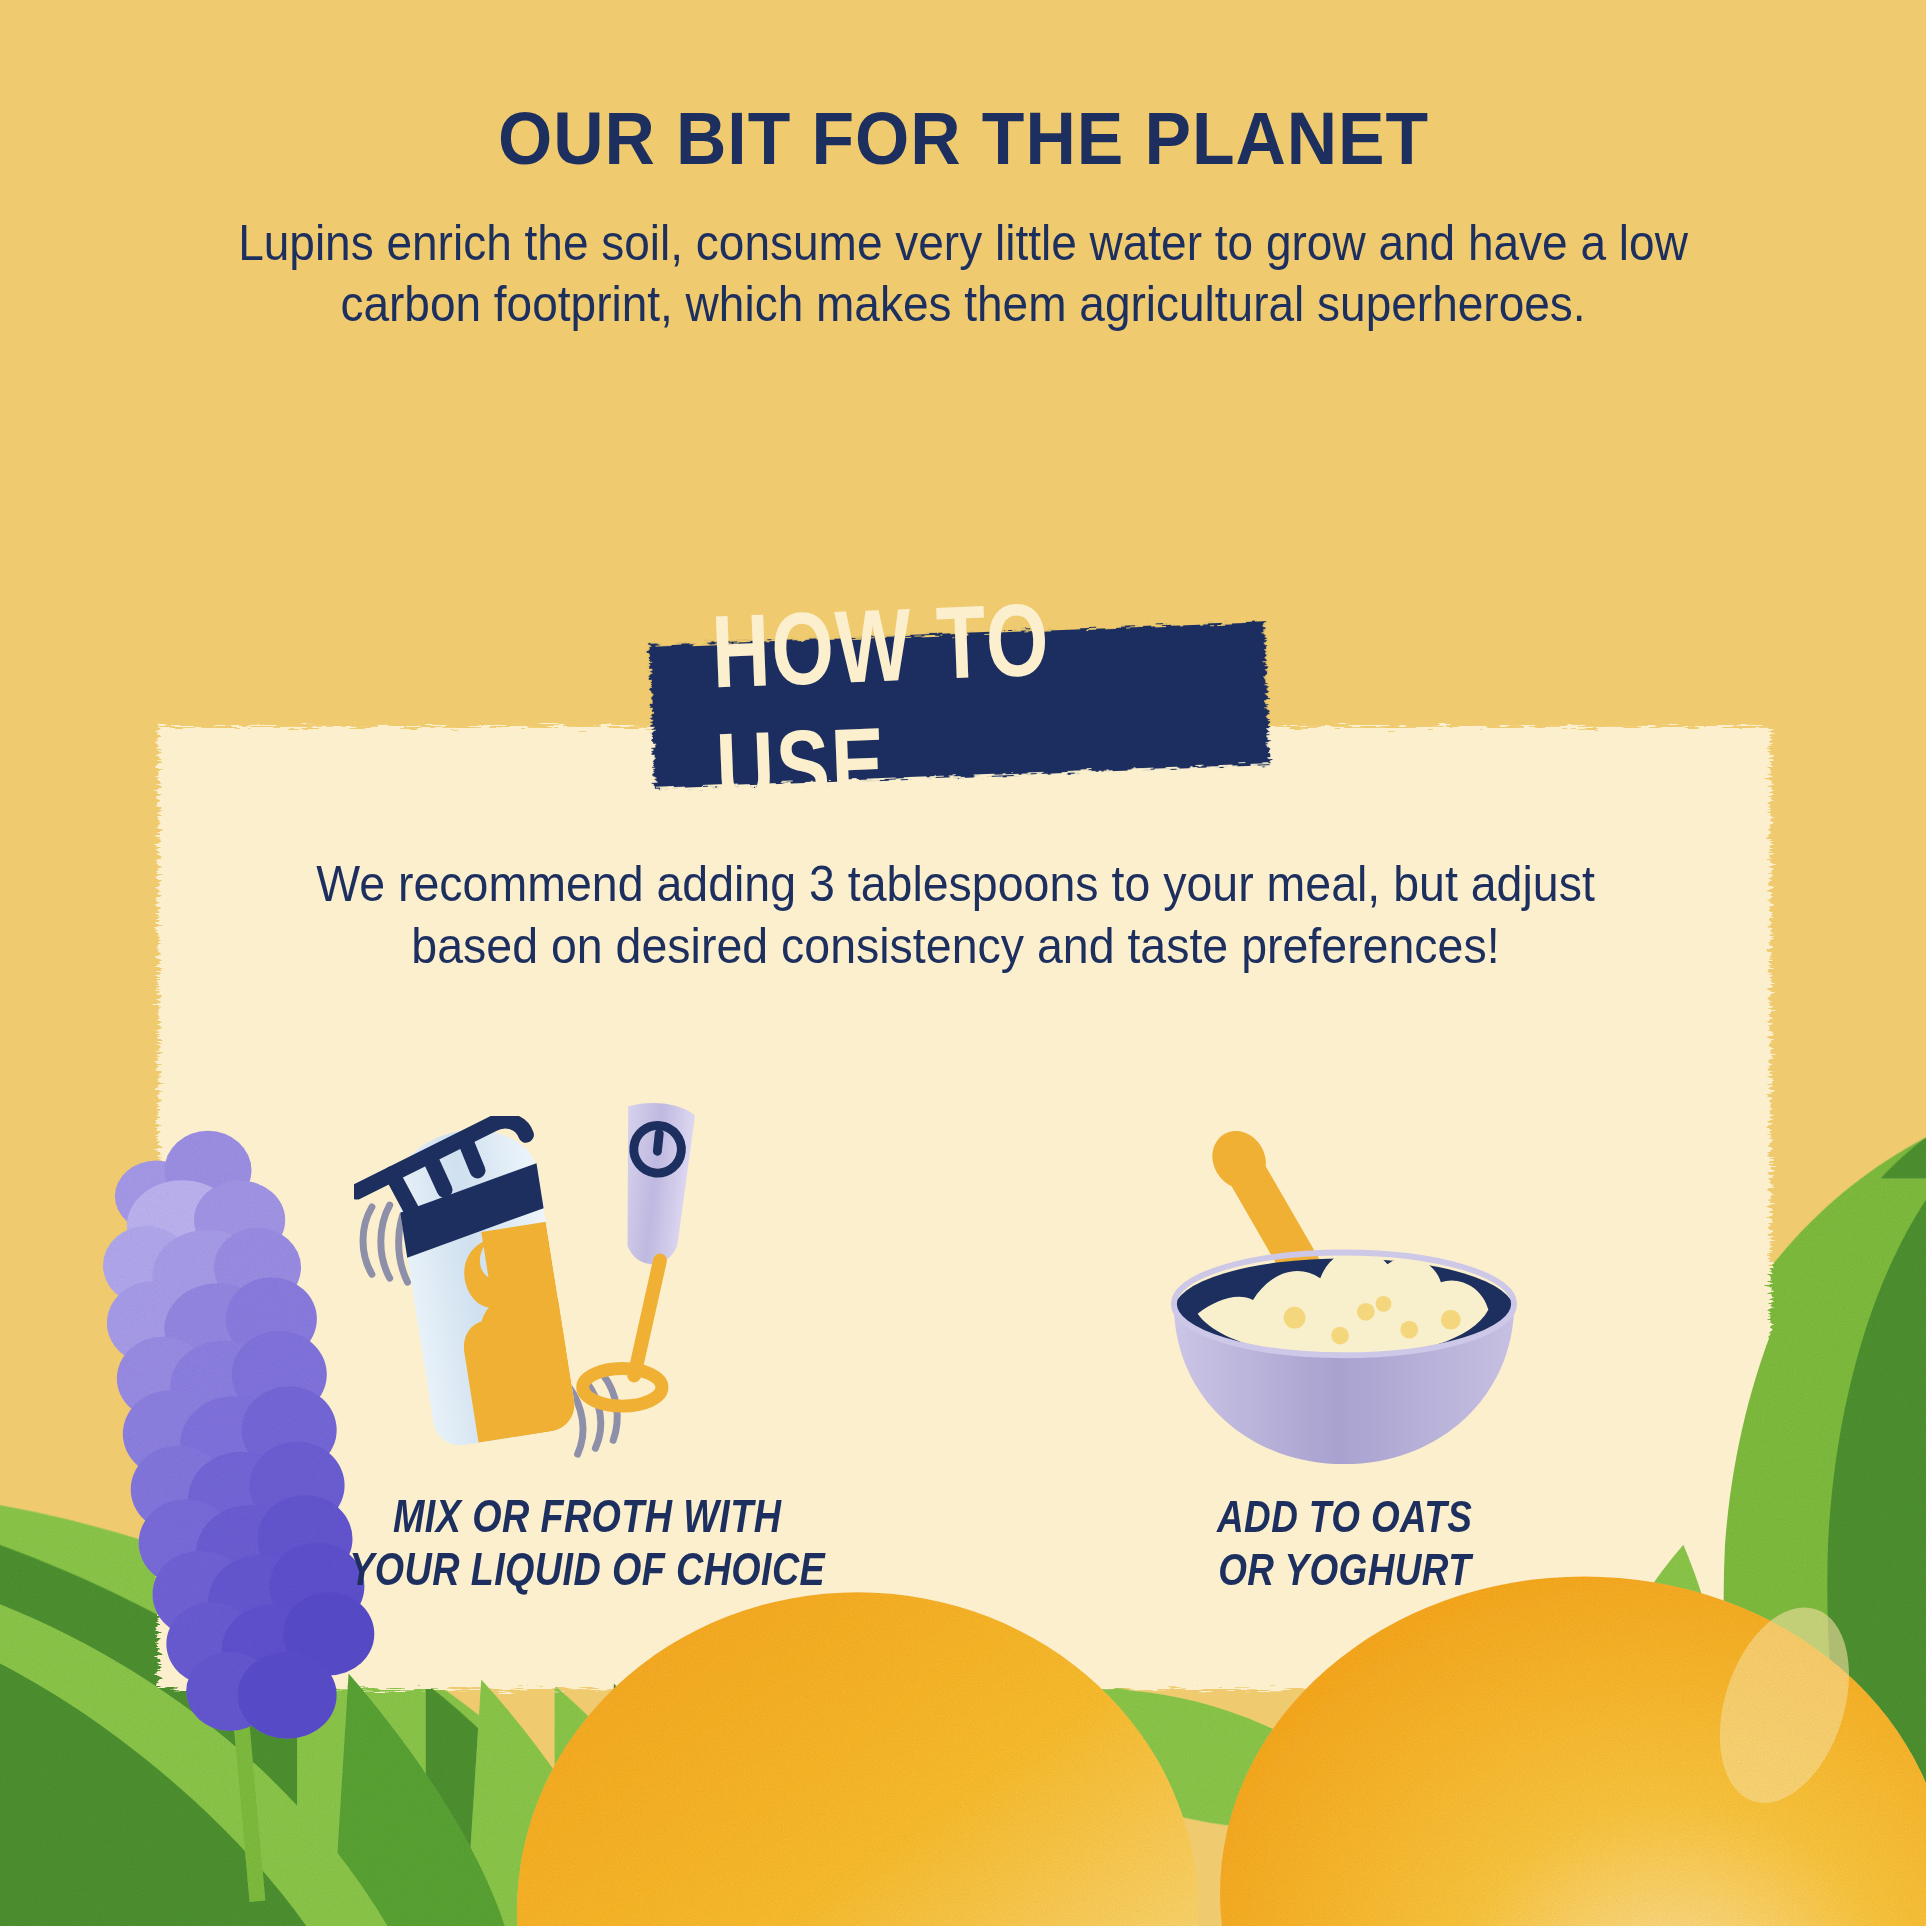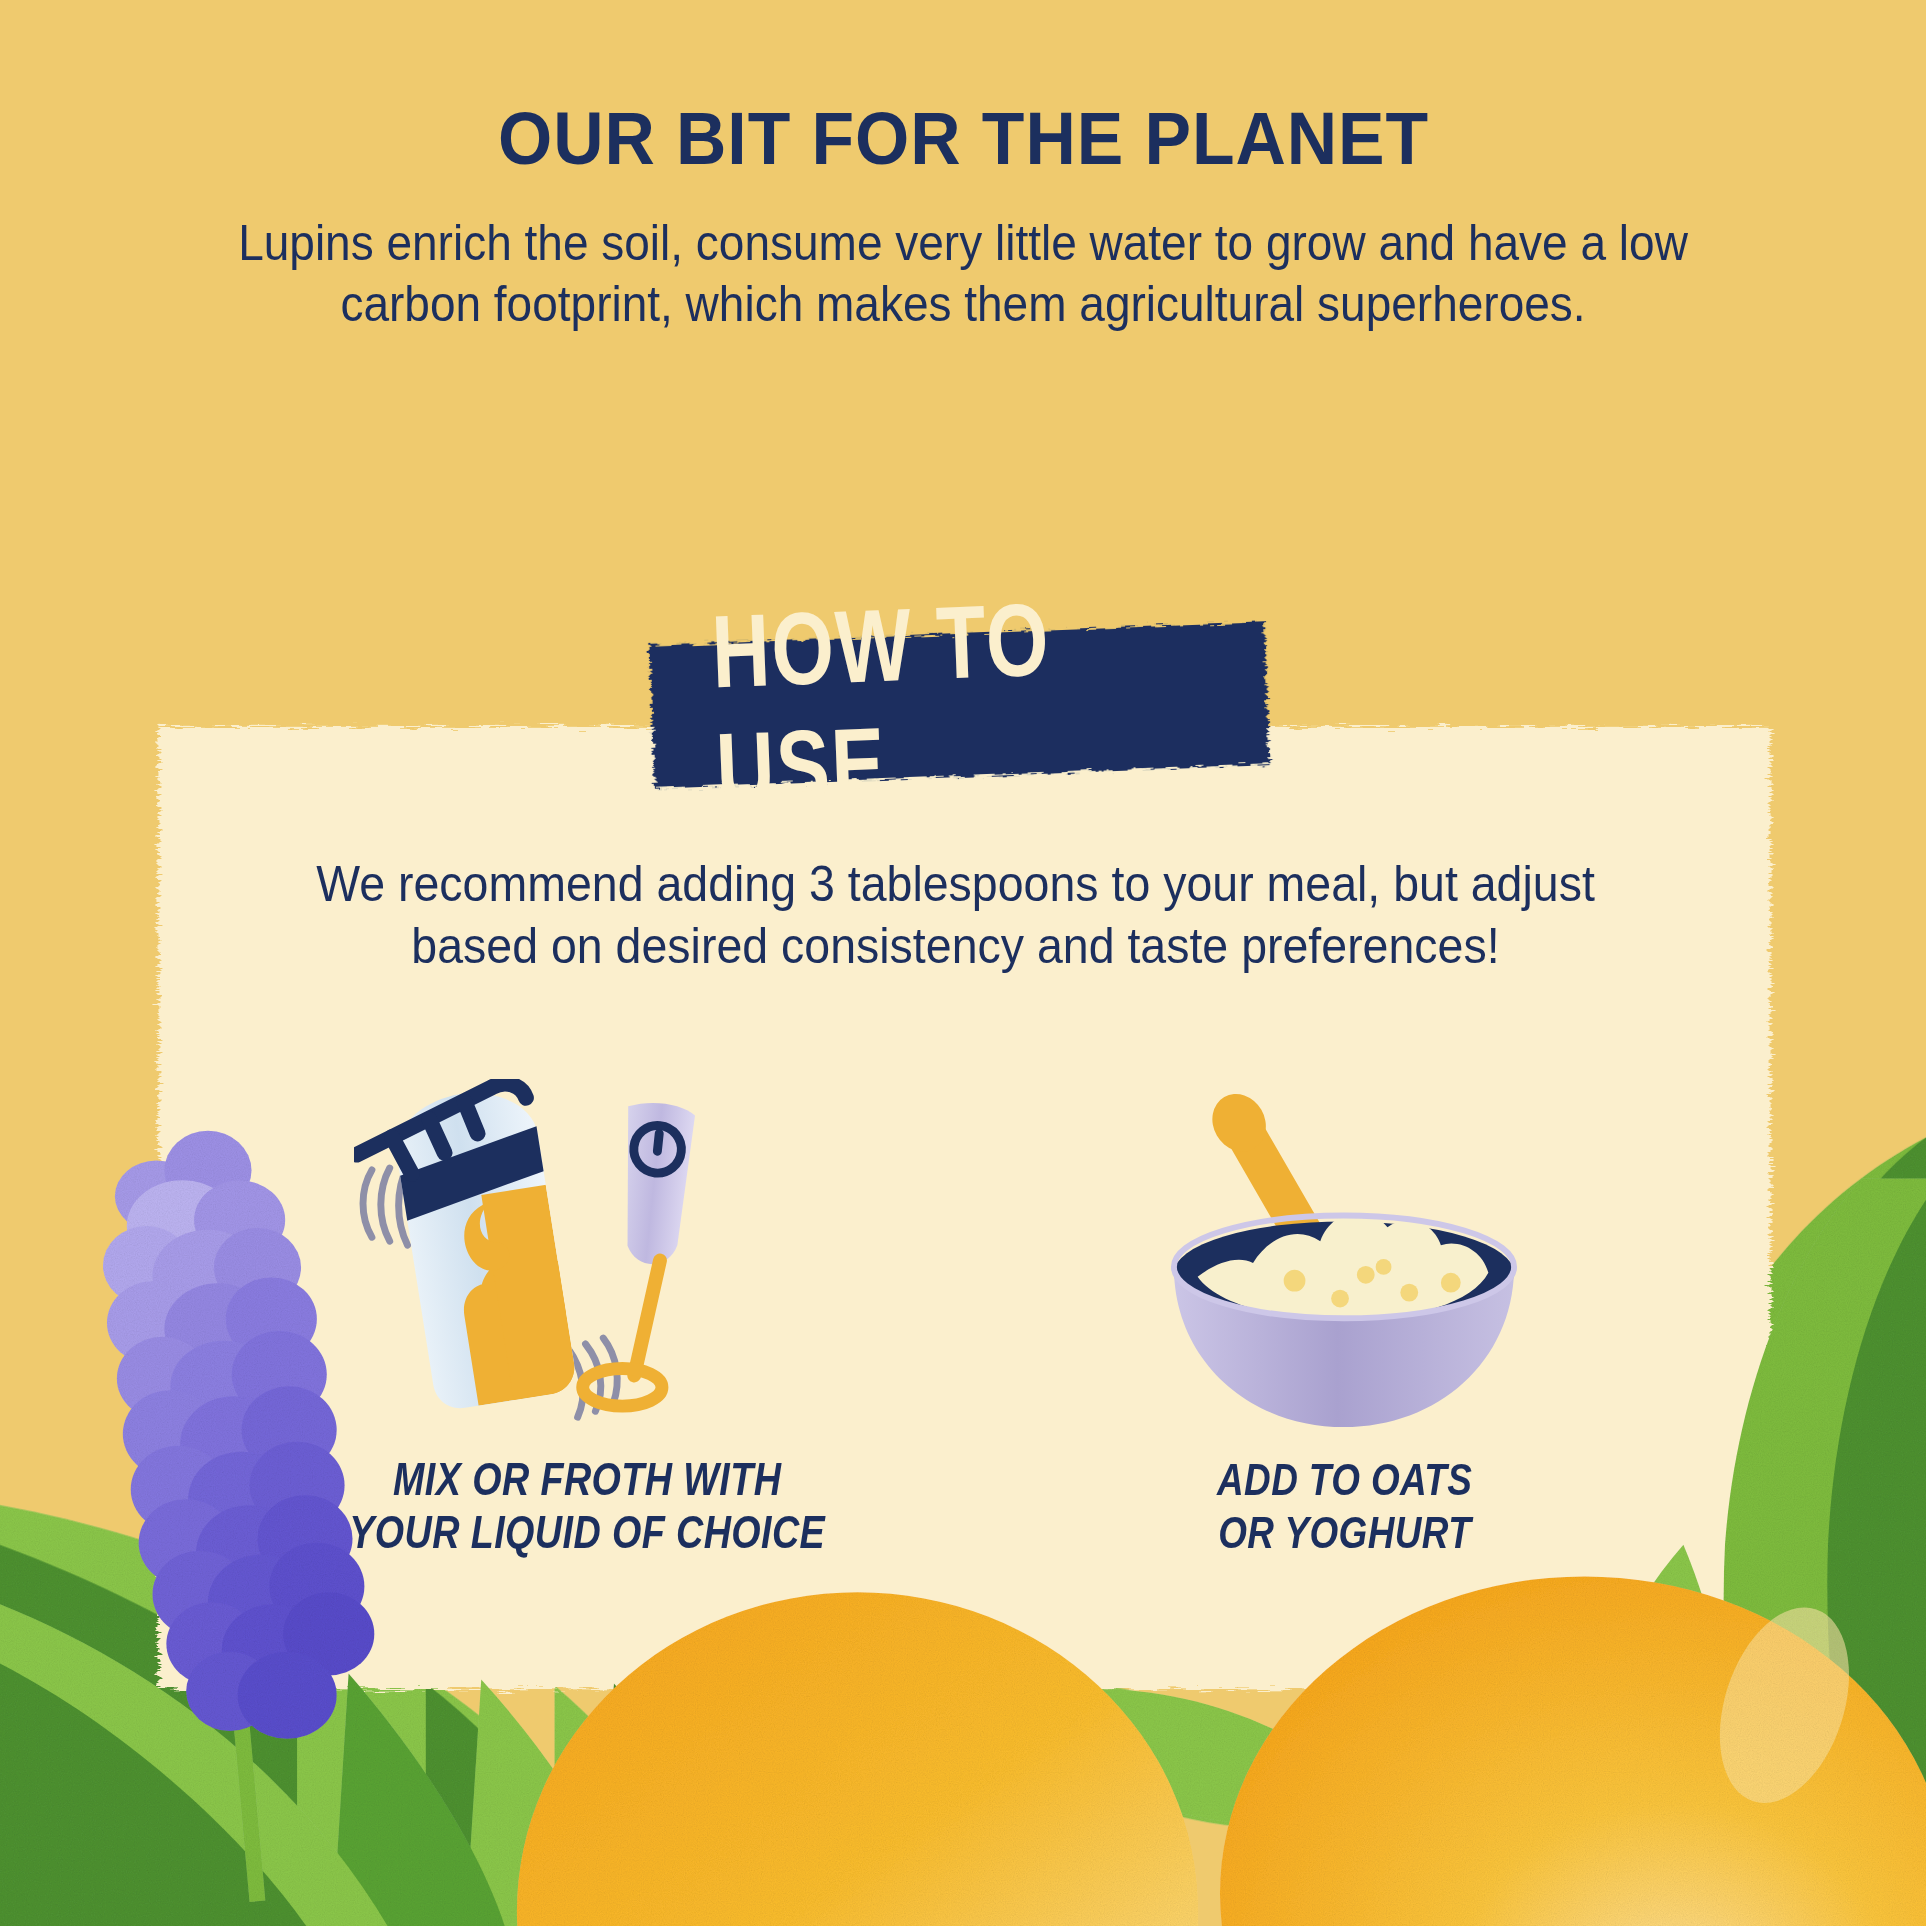--- a/index.html
+++ b/index.html
@@ -58,21 +58,21 @@
     color:#1c2f5e;
     font-size:50px;
     line-height:62px;
     transform:scaleX(0.93);
     font-family:"Liberation Sans", sans-serif;
   }
 
   
   .steps{
     position:absolute;left:208px;top:1079px;width:1515px;height:554px;
-    display:flex;align-items:flex-start;
+    display:flex;align-items:center;
   }
   .step{flex:1;display:flex;flex-direction:column;align-items:center;}
   .step-art{height:356px;display:flex;align-items:flex-end;justify-content:center;}
   .step-label{
     margin-top:18px;
     text-align:center;
     color:#1c2f5e;
     font-weight:bold;
     font-style:italic;
     font-size:45px;

